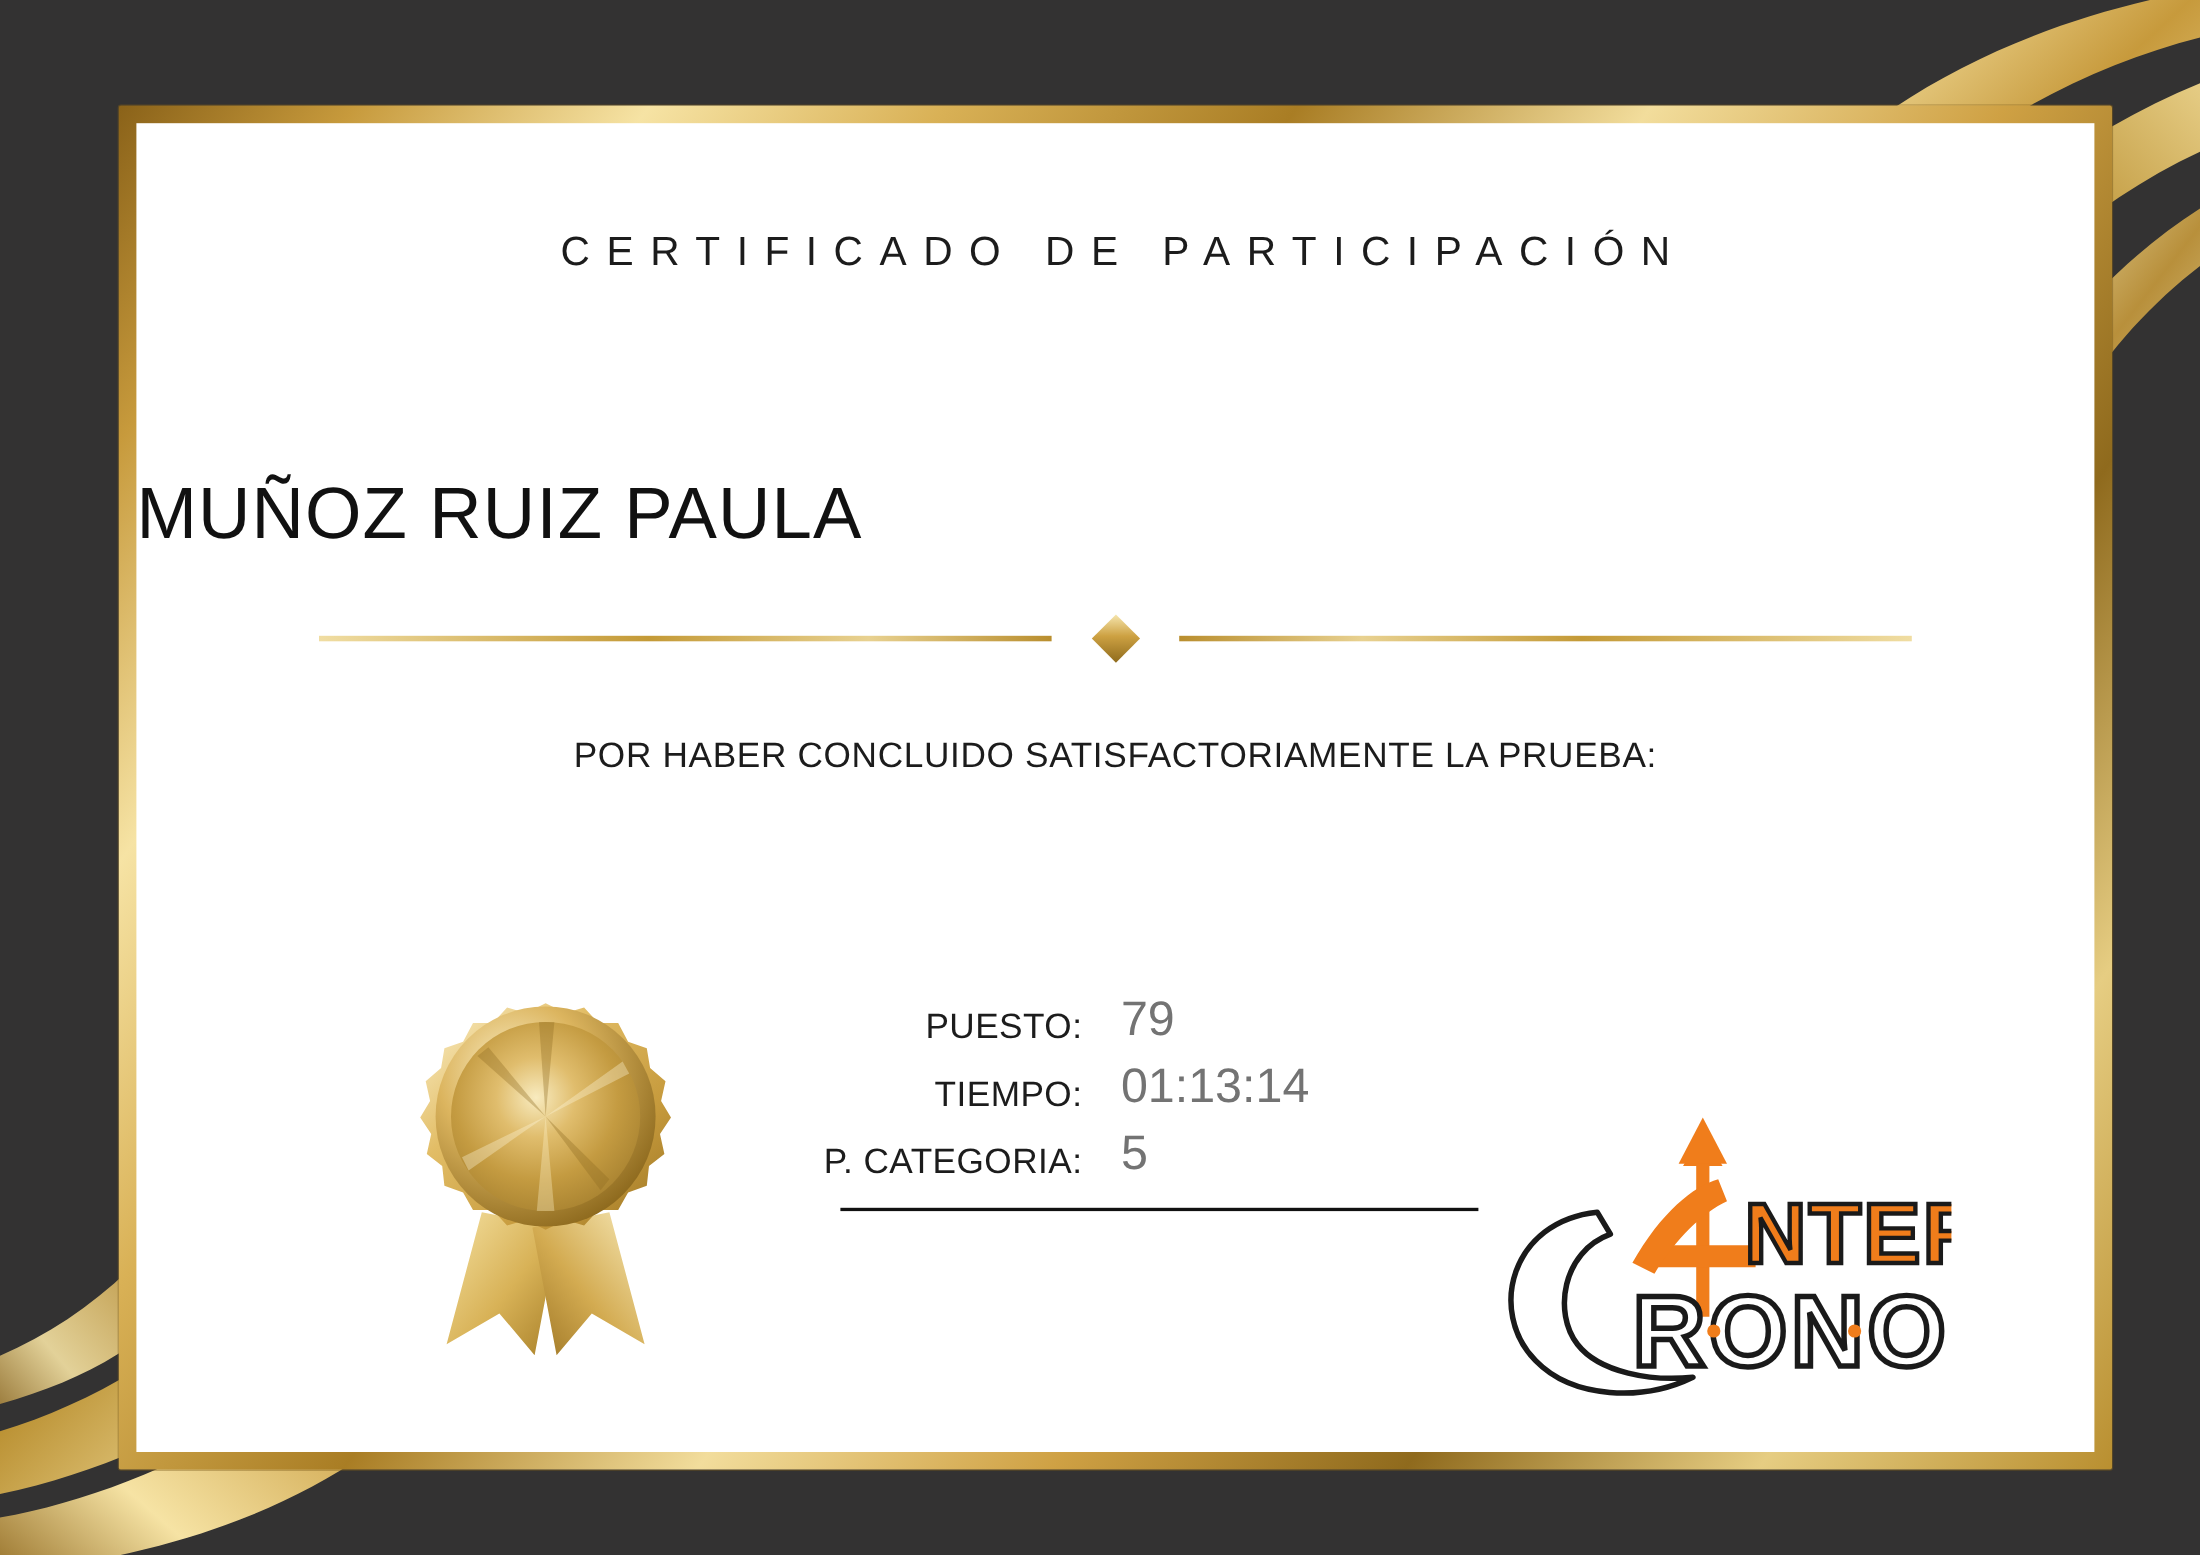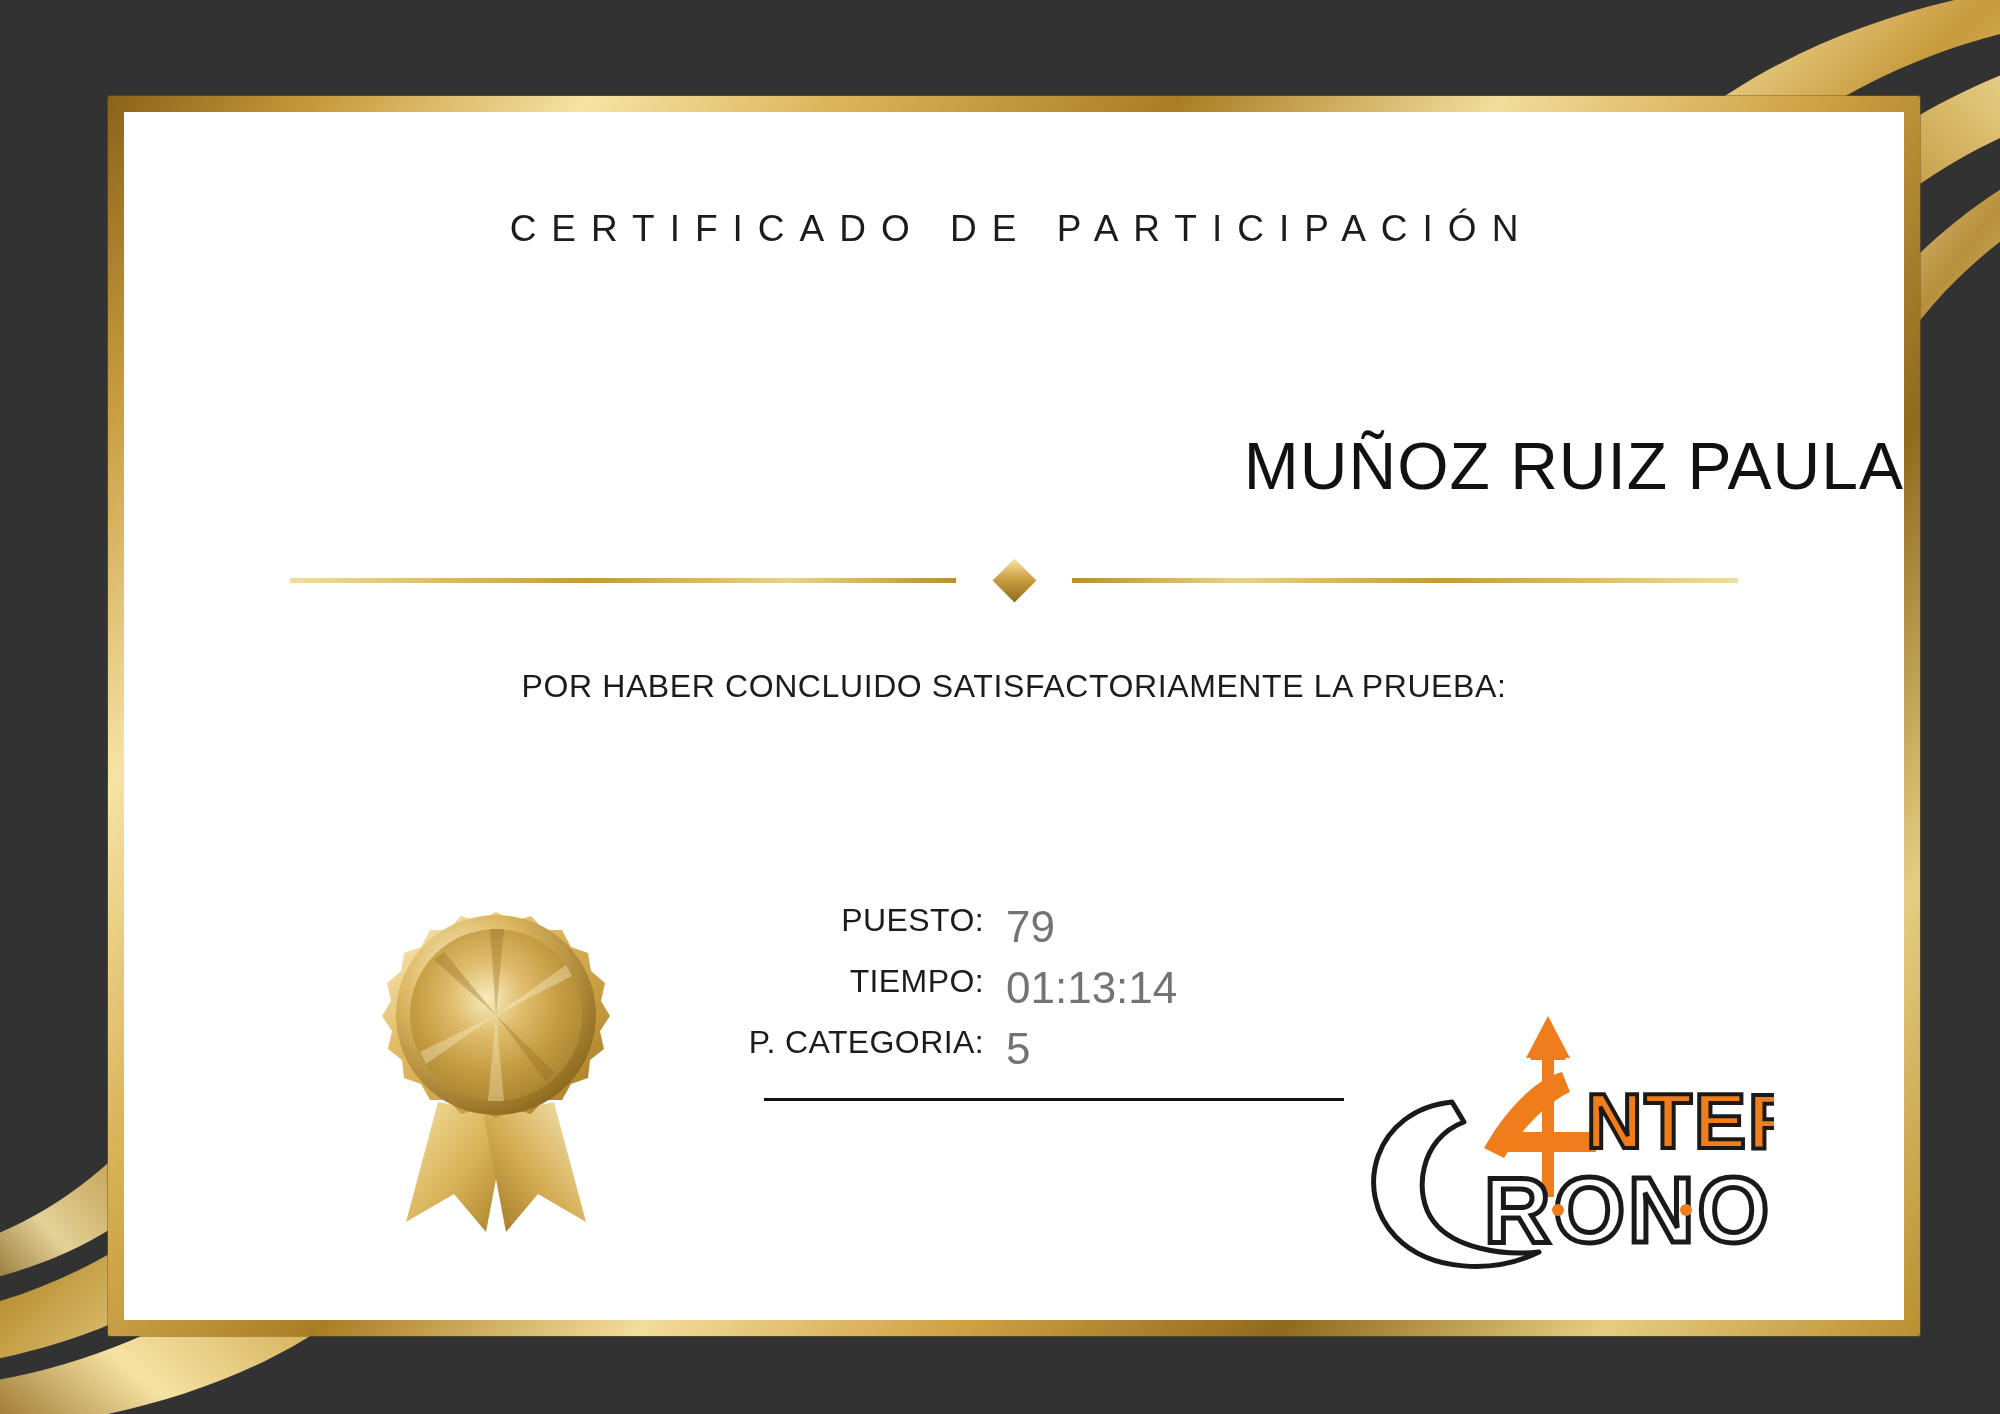--- a/index.html
+++ b/index.html
@@ -75,21 +75,21 @@
     color: #1c1c1c;
     font-weight: 400;
     text-indent: 15px;
   }
 
   .participant-name {
     position: absolute;
     top: 316px;
     left: 0;
     right: 0;
-    text-align: right;
+    text-align: left;
     font-size: 66px;
     color: #111111;
     font-weight: 400;
     letter-spacing: 1px;
   }
 
   
   .divider {
     position: absolute;
     top: 446px;
@@ -136,22 +136,23 @@
 
   
   .results {
     position: absolute;
     top: 790px;
     left: 560px;
     width: 660px;
   }
   .result-row {
     display: flex;
-    align-items: flex-start;
+    align-items: flex-end;
     margin-bottom: 11px;
+    gap: 13px;
   }
   .result-label {
     width: 300px;
     text-align: right;
     font-size: 32px;
     color: #1c1c1c;
     letter-spacing: 0.4px;
   }
   .result-value {
     padding-left: 22px;

